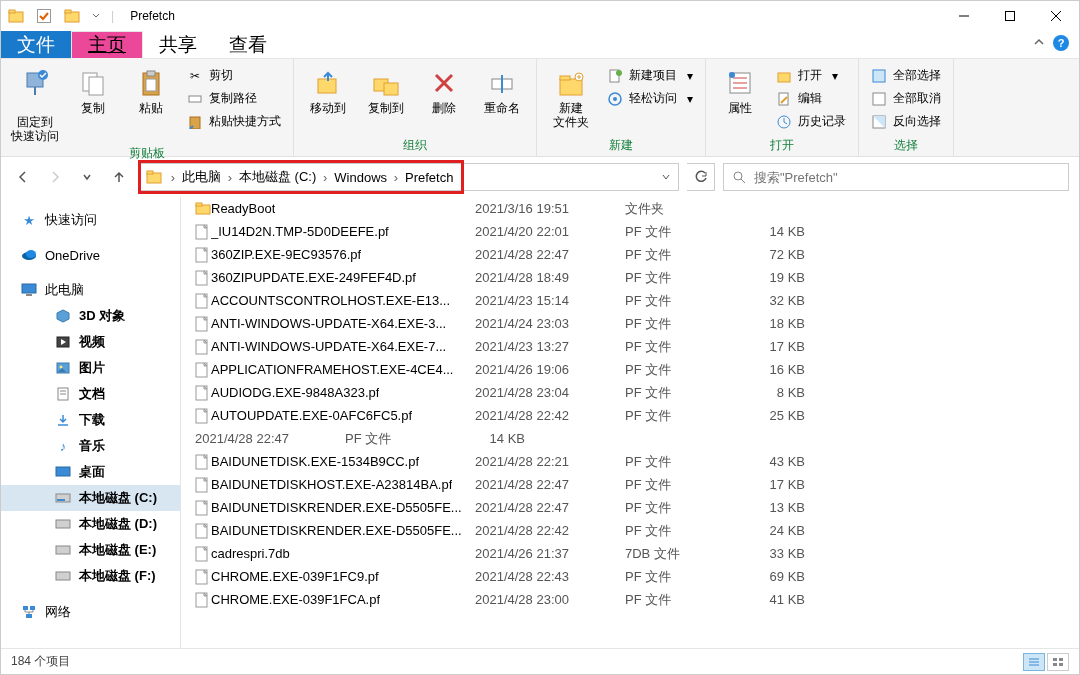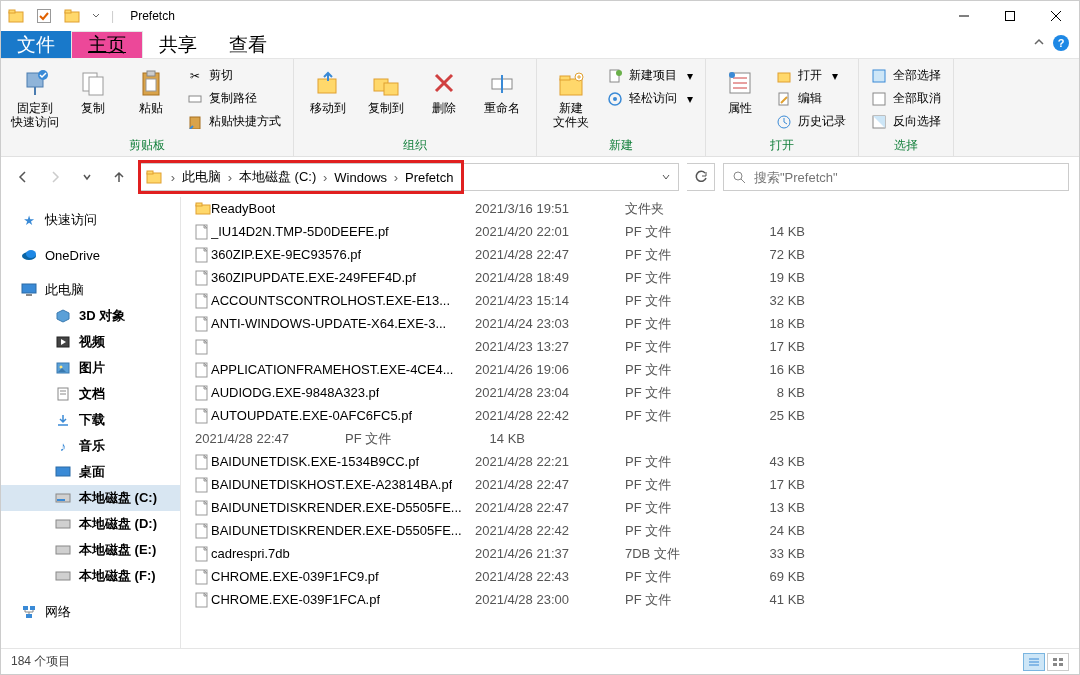--- a/index.html
+++ b/index.html
@@ -157,21 +157,21 @@
       <div class="ribbon-group-content">
         <div class="big-button">
           <span class="icon">
               <svg width="28" height="28">
                 <rect x="6" y="4" width="16" height="14" fill="#8fb4d9" stroke="#4a7cb0"></rect>
                 <path d="M14 18 L14 26" stroke="#4a7cb0" stroke-width="2"></path>
                 <circle cx="22" cy="6" r="5" fill="#3a8ad6"></circle>
                 <path d="M19 6 L21 8 L25 4" stroke="#fff" fill="none" stroke-width="1.5"></path>
               </svg>
             </span>
-          <span class="label" style="white-space:pre-line;">固定到
+          <span class="label" style="white-space:pre-line;margin-top:14px;">固定到
 快速访问</span>
         </div>
         <div class="big-button">
           <span class="icon">
               <svg width="28" height="28">
                 <rect x="4" y="4" width="14" height="18" fill="#fff" stroke="#999"></rect>
                 <rect x="10" y="8" width="14" height="18" fill="#fff" stroke="#999"></rect>
               </svg>
             </span>
           <span class="label">复制</span>
@@ -657,20 +657,21 @@
             <div class="file-size">18 KB</div>
           </div>
           <div class="file-row">
             <div class="file-name-cell">
               <span class="file-icon">
                 <svg width="14" height="16">
                   <rect x="1" y="1" width="11" height="14" fill="#fff" stroke="#999"></rect>
                   <path d="M9 1 L12 4 L9 4 Z" fill="#ddd" stroke="#999"></path>
                 </svg>
               </span>
+              <span class="fname">ANTI-WINDOWS-UPDATE-X64.EXE-7...</span>
             </div>
             <div class="file-date">2021/4/23 13:27</div>
             <div class="file-type">PF 文件</div>
             <div class="file-size">17 KB</div>
           </div>
           <div class="file-row">
             <div class="file-name-cell">
               <span class="file-icon">
                 <svg width="14" height="16">
                   <rect x="1" y="1" width="11" height="14" fill="#fff" stroke="#999"></rect>

